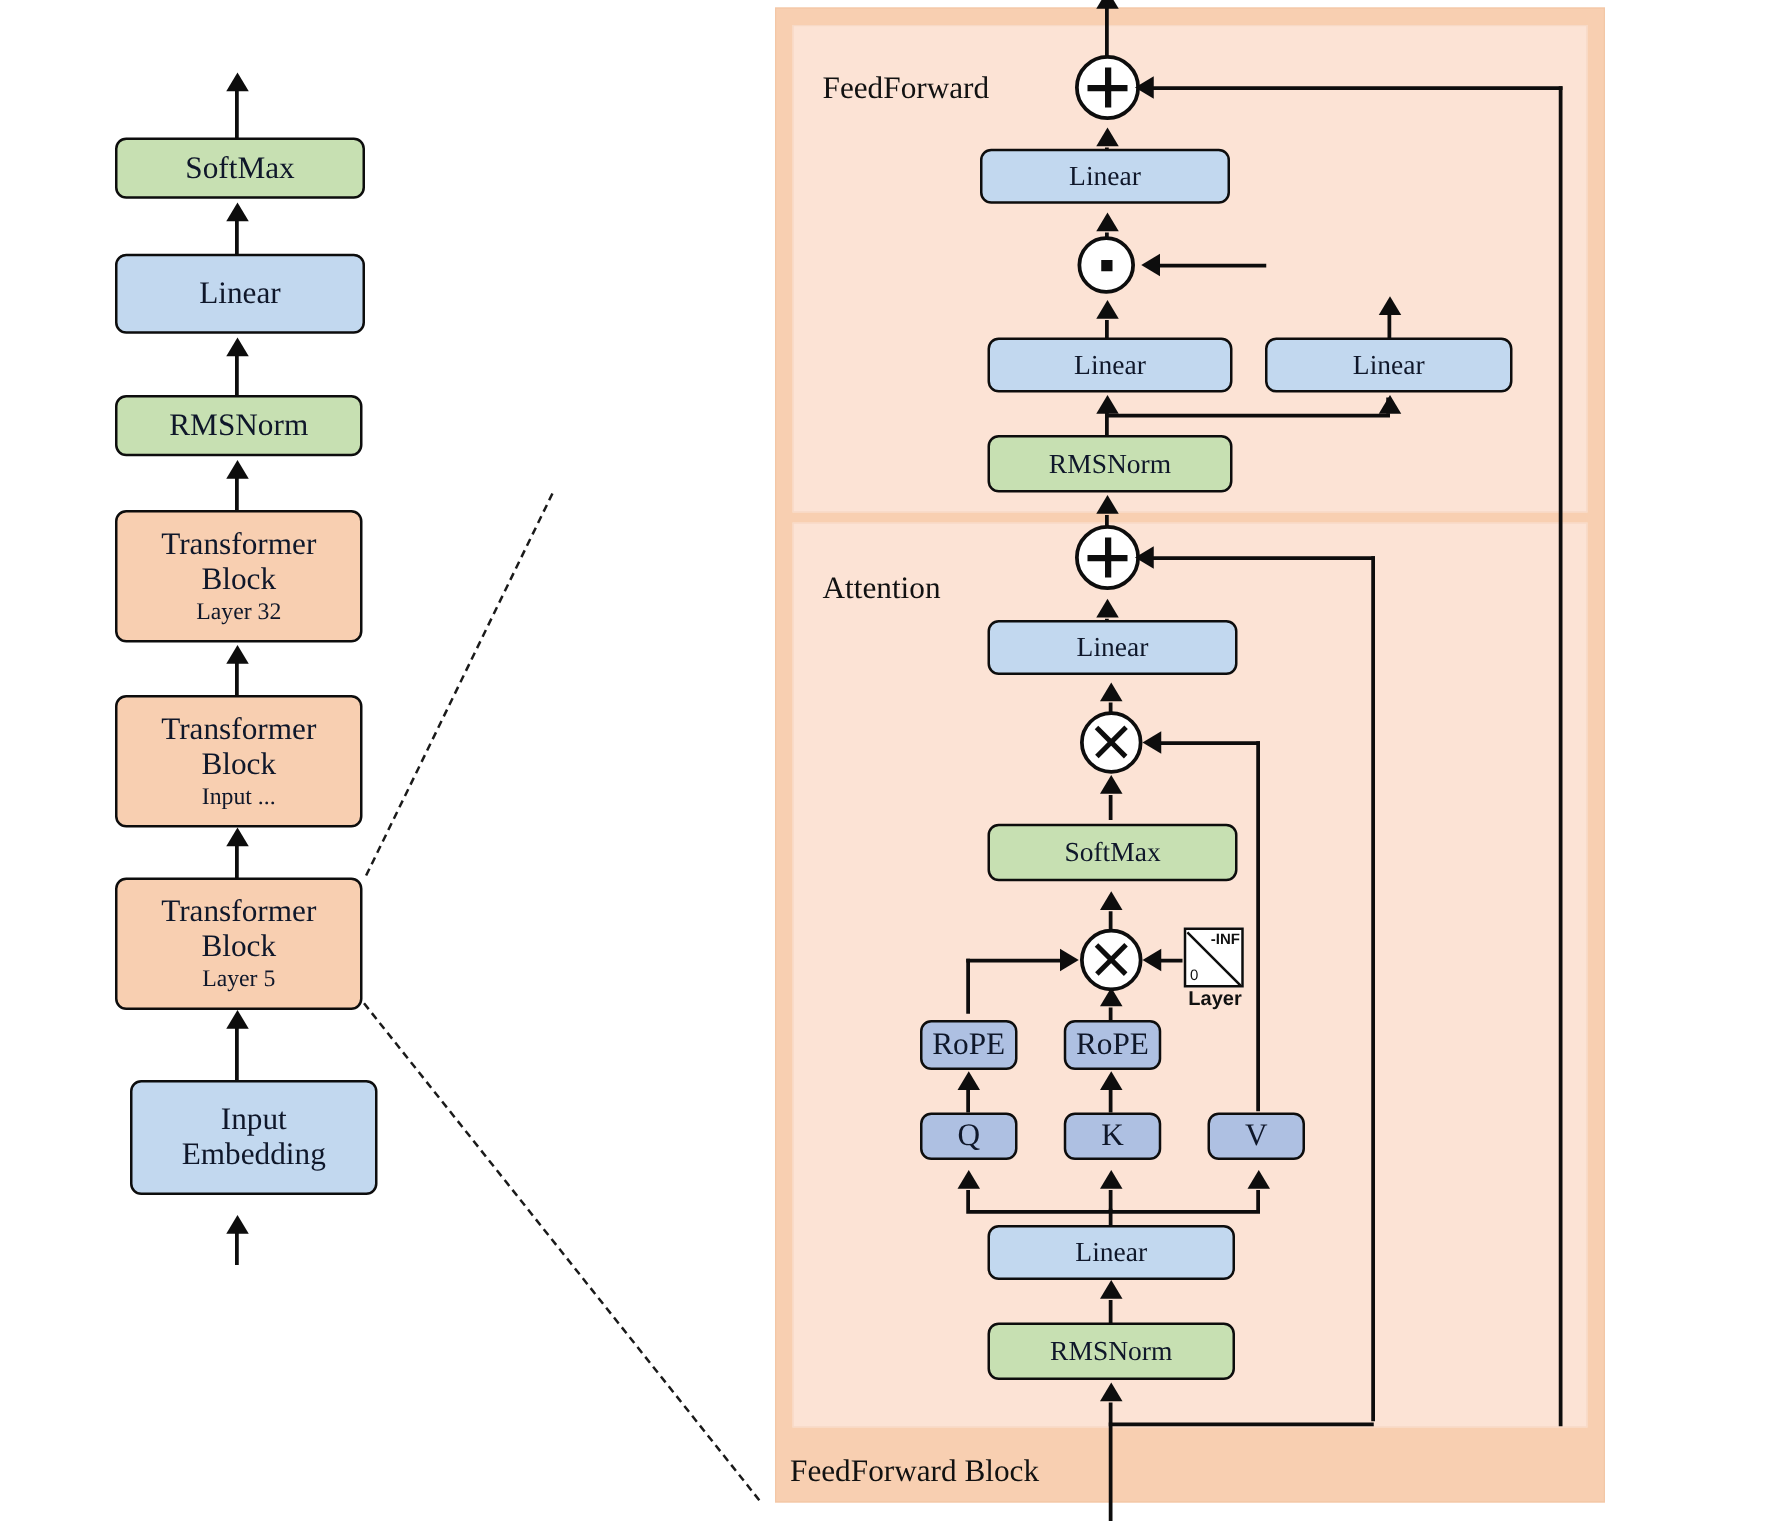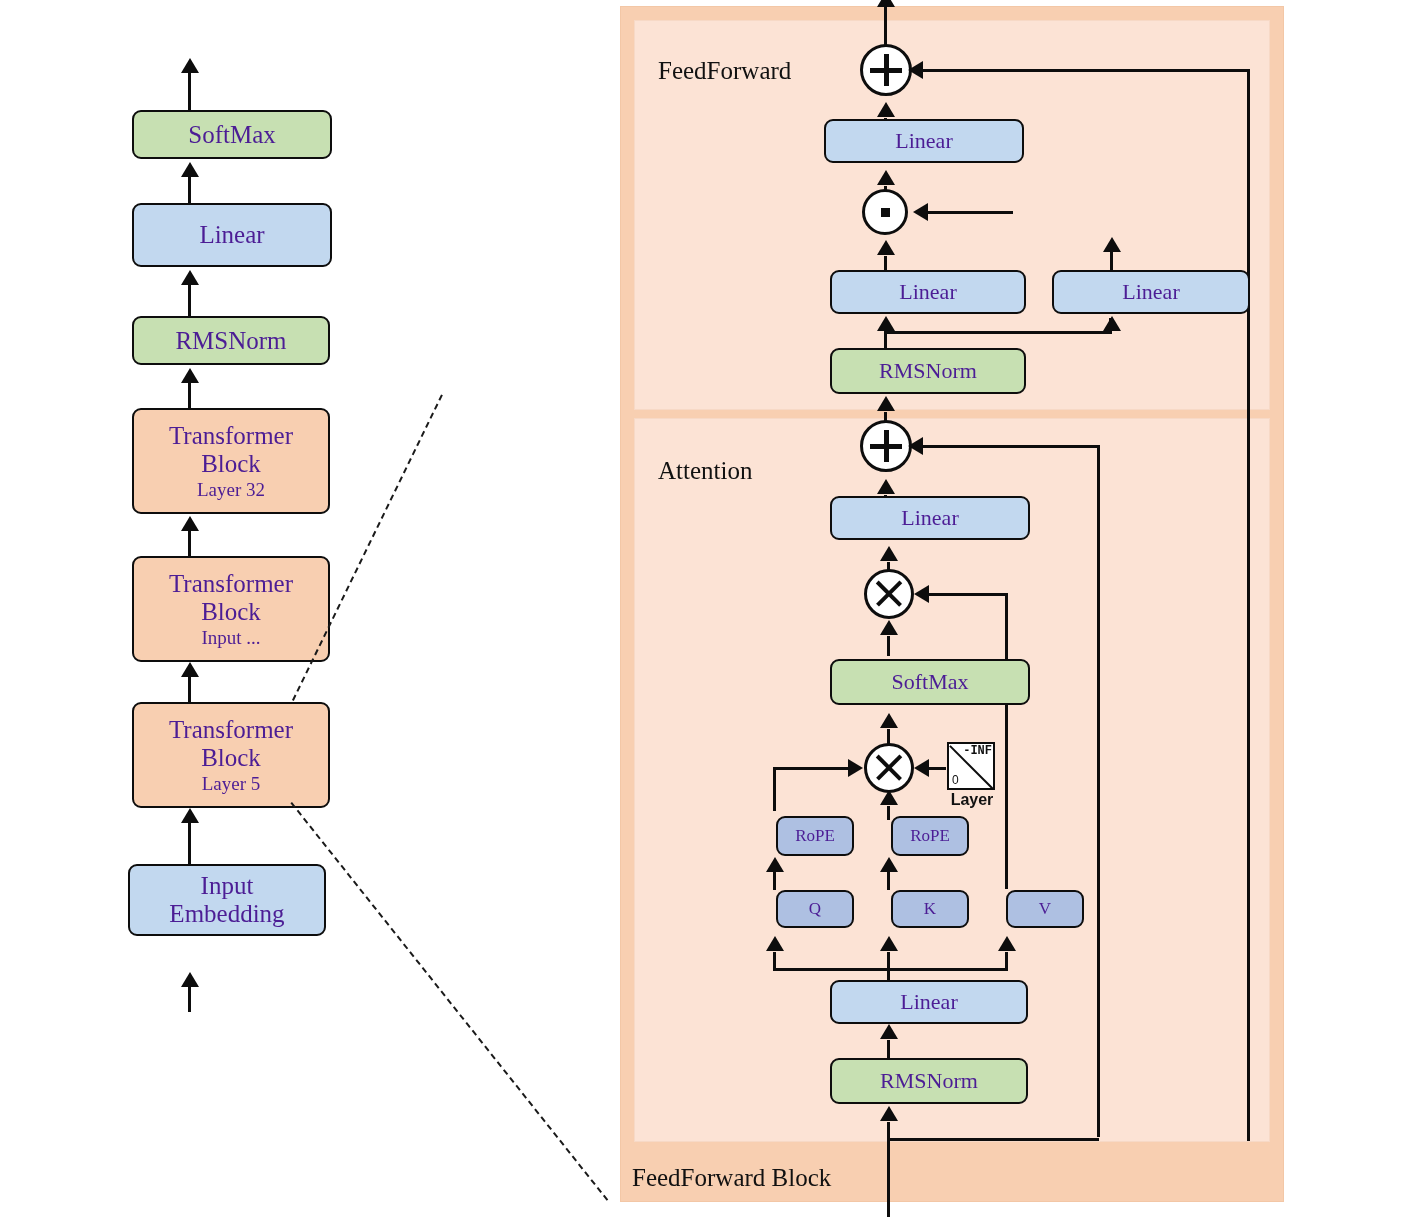--- a/index.html
+++ b/index.html
@@ -11,33 +11,32 @@
     position:absolute;
     box-sizing:border-box;
     border:2.4px solid #0d0d0d;
     border-radius:9px;
     display:flex;
     flex-direction:column;
     align-items:center;
     justify-content:center;
     text-align:center;
     line-height:1.12;
-    color:#4c1d95;
+    color:#0f172a;
     font-family:"Liberation Serif", serif;
-    margin-left:40px;
   }
   .green{background:#c7e0b2;}
   .blue{background:#c2d8ef;}
   .blue2{background:#aec0e2;}
   .orange{background:#f8cfb1;}
 
   .node .t1{font-size:25px;}
   .node .t2{font-size:19px;margin-top:1px;}
   .sm{font-size:22px;}
-  .xs{font-size:17px;}
+  .xs{font-size:25px;}
 
   
   .panel-outer{
     position:absolute;
     box-sizing:border-box;
     background:#f8cfb1;
     border:1px solid #f3c7a6;
   }
   .panel-inner{
     position:absolute;
@@ -83,21 +82,21 @@
   
   .mask-box{
     position:absolute;
     box-sizing:border-box;
     border:2.6px solid #0d0d0d;
     background:#ffffff;
     overflow:hidden;
   }
   .mask-diag{position:absolute;left:-18%;top:50%;width:136%;height:2.4px;background:#0d0d0d;transform:rotate(45deg);}
   .mask-zero{position:absolute;left:3px;bottom:2px;font-size:12px;font-family:"Liberation Sans",sans-serif;color:#111;line-height:1;}
-  .mask-inf{position:absolute;right:1px;top:1px;font-size:12px;font-weight:bold;font-family:Liberation Mono, monospace;color:#111;line-height:1;}
+  .mask-inf{position:absolute;right:1px;top:1px;font-size:12px;font-weight:bold;font-family:Liberation Sans, sans-serif;color:#111;line-height:1;}
   .mask-cap{position:absolute;font-size:16px;font-weight:bold;font-family:"Liberation Sans",sans-serif;color:#111;text-align:center;}
 
   
   .dashed{position:absolute;transform-origin:0 0;height:0;border-top:2px dashed #1a1a1a;}
 </style>
 </head>
 <body>
 
 <div id="root">
 
@@ -145,21 +144,21 @@
 
   <div class="node orange" style="left:92px;top:702px;width:198px;height:106px;">
     <span class="t1">Transformer</span>
     <span class="t1">Block</span>
     <span class="t2">Layer 5</span>
   </div>
 
   <div class="ln vl" style="left:188px;top:822px;height:42px;"></div>
   <div class="ah ah-up" style="left:180.5px;top:808px;"></div>
 
-  <div class="node blue" style="left:88px;top:864px;width:198px;height:72px;">
+  <div class="node blue" style="left:104px;top:864px;width:198px;height:92px;">
     <span class="t1">Input</span>
     <span class="t1">Embedding</span>
   </div>
 
   <div class="ln vl" style="left:188px;top:986px;height:26px;"></div>
   <div class="ah ah-up" style="left:180.5px;top:972px;"></div>
 
   <div class="dashed" style="left:292px;top:700px;width:340px;transform:rotate(-64deg);"></div>
   <div class="dashed" style="left:292px;top:802px;width:508px;transform:rotate(51.5deg);"></div>
 

